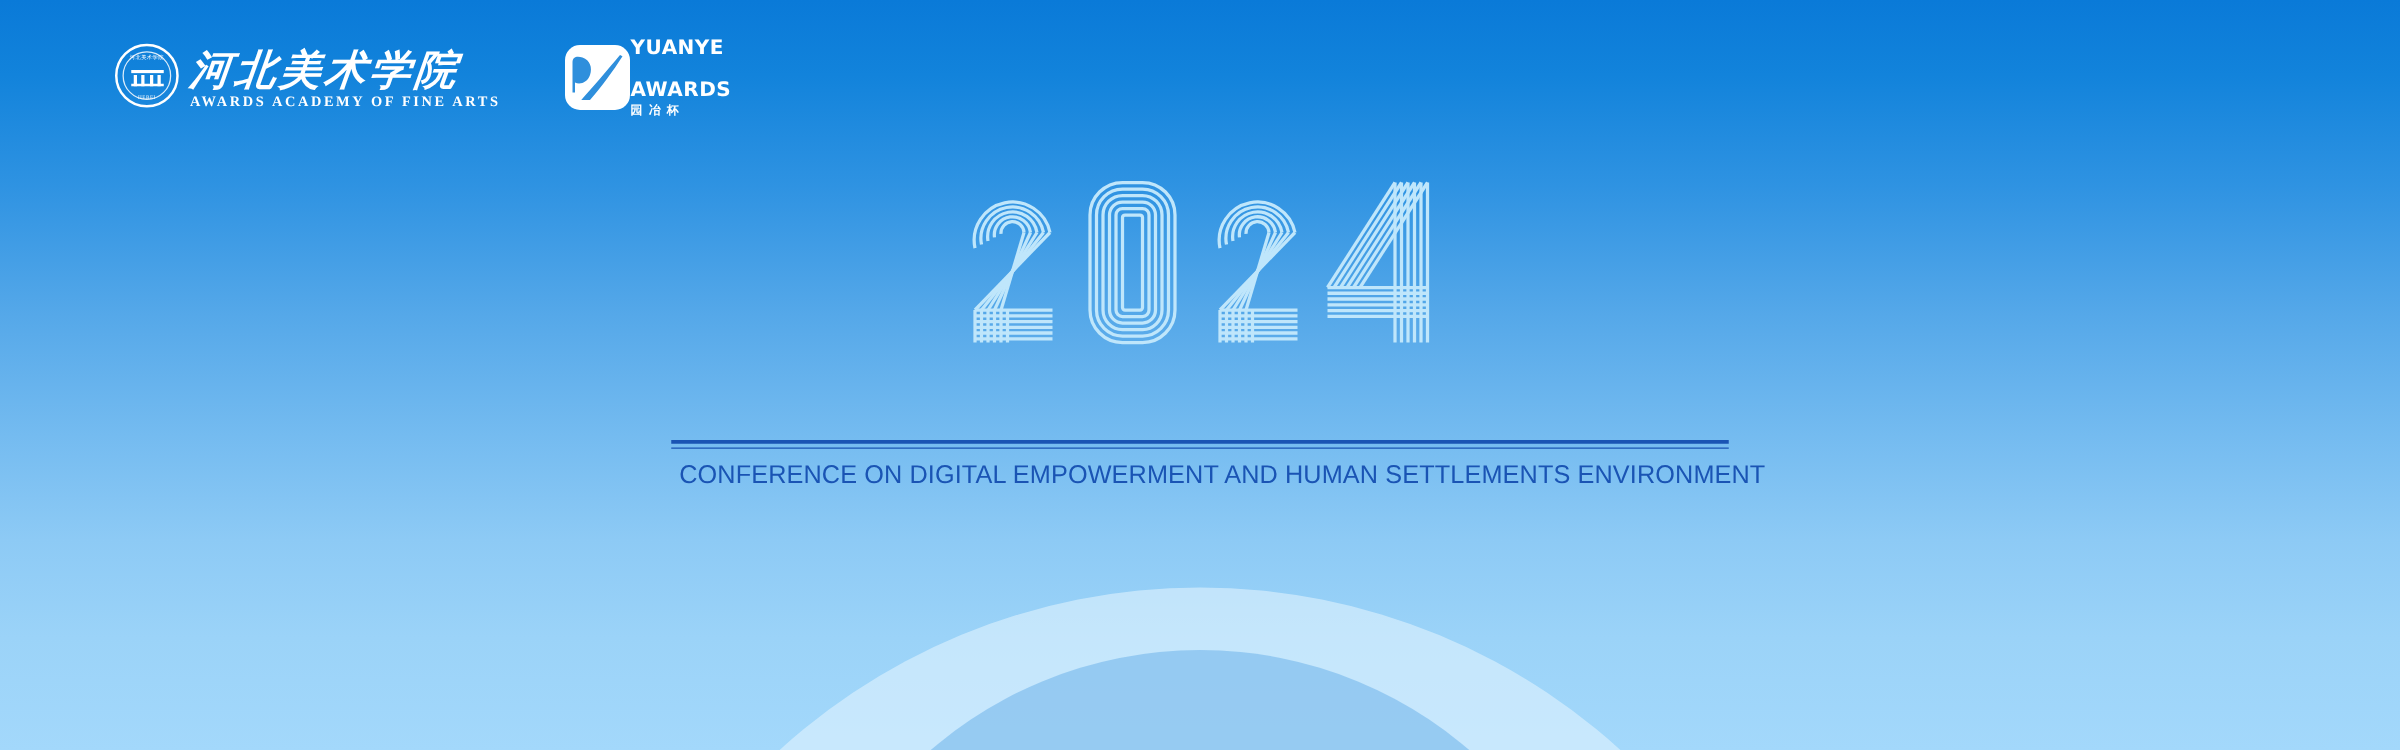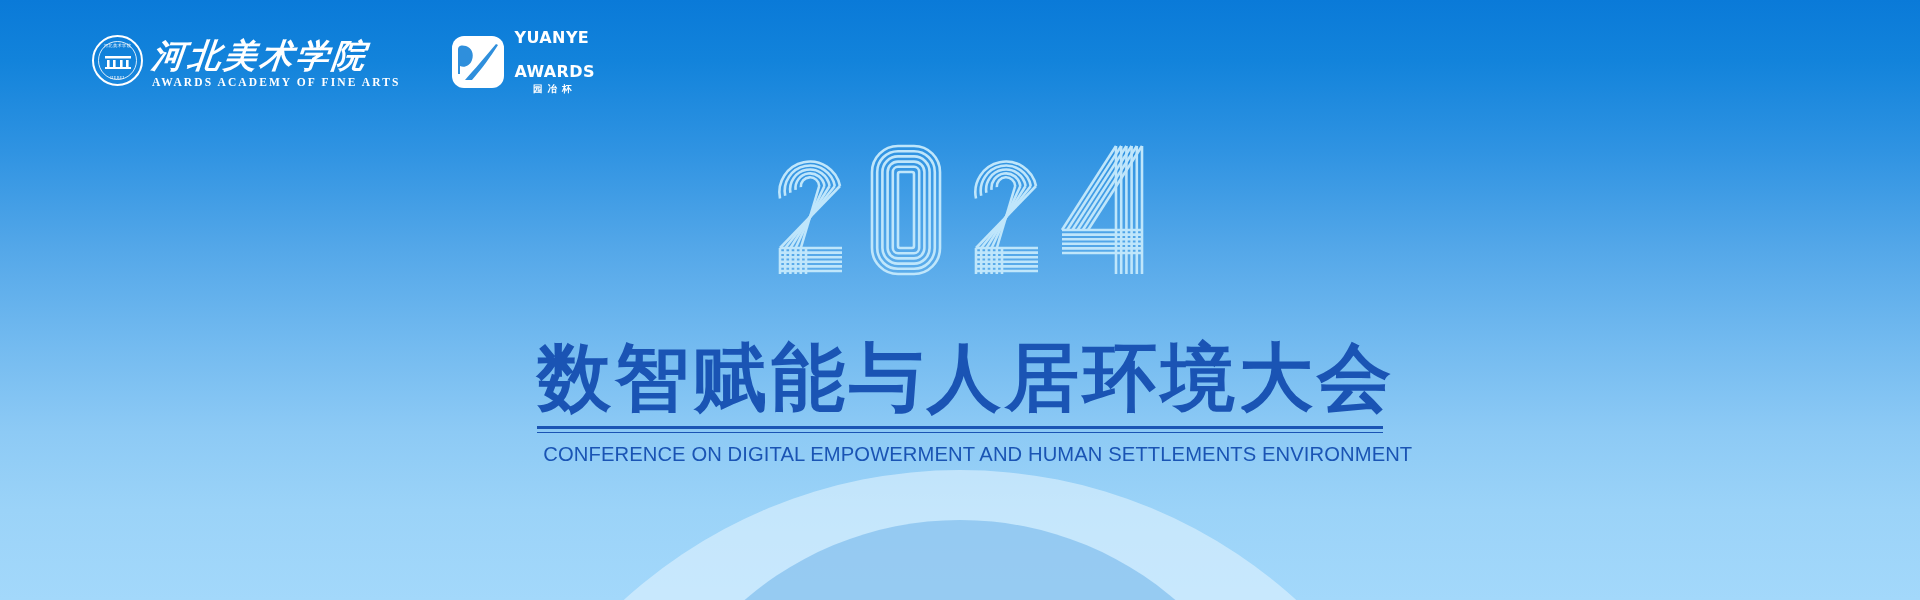--- a/index.html
+++ b/index.html
@@ -69,35 +69,35 @@
     font-size:33px;font-weight:700;color:#ffffff;
     letter-spacing:3px;font-style:italic;white-space:nowrap;
     transform:skewX(-6deg);
   }
   .hebei-en{
     font-family:"Liberation Serif",serif;
     font-size:11.5px;font-weight:700;color:#ffffff;
     letter-spacing:2.1px;white-space:nowrap;margin-top:5px;text-align:center;
   }
 
-  .yuanye{display:flex;align-items:center;gap:10px;}
+  .yuanye{display:flex;align-items:center;}
   .yy-mark{
     position:relative;width:52px;height:52px;border-radius:12px;background:#ffffff;flex:none;
     overflow:hidden;
   }
   .yy-mark svg{position:absolute;left:0;top:0;}
   .yy-words{display:flex;flex-direction:column;line-height:1;}
   .yy-en1,.yy-en2{
     font-family:"DejaVu Sans","Liberation Sans",sans-serif;
     font-size:16px;font-weight:700;color:#fff;letter-spacing:.4px;
   }
   .yy-en2{margin-top:18px;}
   .yy-cn{
     font-family:"DejaVu Sans","Liberation Sans",sans-serif;
-    font-size:9.5px;font-weight:700;color:#fff;letter-spacing:5px;margin-top:4px;text-align:center;
+    font-size:9.5px;font-weight:700;color:#fff;letter-spacing:5px;margin-top:4px;
   }
 
   
   #year{
     position:absolute;left:50%;top:138px;transform:translateX(-50%);
   }
 
   
   #title-block{
     position:absolute;left:50%;top:340px;transform:translateX(-50%);
@@ -231,21 +231,20 @@
         <path d="M 302 92 L 382 92" fill="none" stroke="#bfe6fb" stroke-width="2.6" stroke-linecap="butt"></path>
         <path d="M 302 96.6 L 382 96.6" fill="none" stroke="#bfe6fb" stroke-width="2.6" stroke-linecap="butt"></path>
         <path d="M 302 101.2 L 382 101.2" fill="none" stroke="#bfe6fb" stroke-width="2.6" stroke-linecap="butt"></path>
         <path d="M 302 105.8 L 382 105.8" fill="none" stroke="#bfe6fb" stroke-width="2.6" stroke-linecap="butt"></path>
         <path d="M 302 110.4 L 382 110.4" fill="none" stroke="#bfe6fb" stroke-width="2.6" stroke-linecap="butt"></path>
         <path d="M 302 115 L 382 115" fill="none" stroke="#bfe6fb" stroke-width="2.6" stroke-linecap="butt"></path>
       </svg>
   </div>
 
   <div id="title-block">
-    <div id="title-cn">数智赋能与人居环境大会</div>
     <div id="rules">
       <div class="r1"></div>
       <div class="r2"></div>
     </div>
     <div id="title-en">CONFERENCE ON DIGITAL EMPOWERMENT AND HUMAN SETTLEMENTS ENVIRONMENT</div>
   </div>
 
 
 </div>
 

